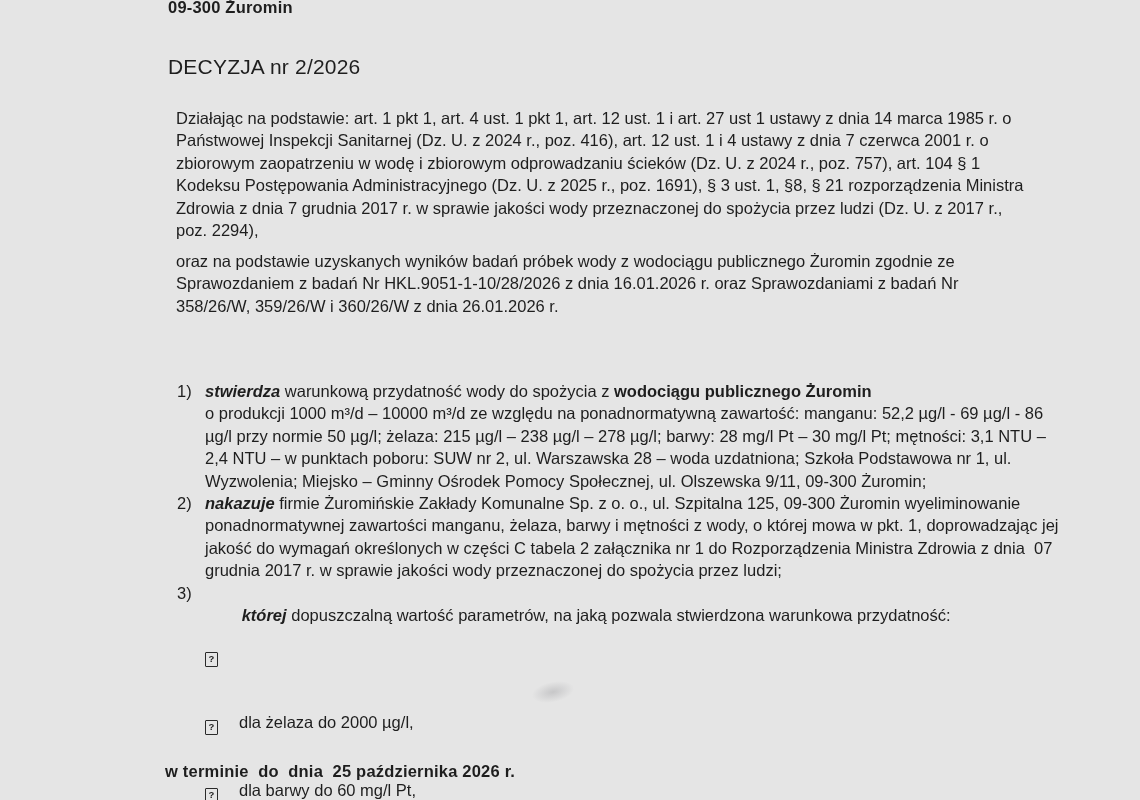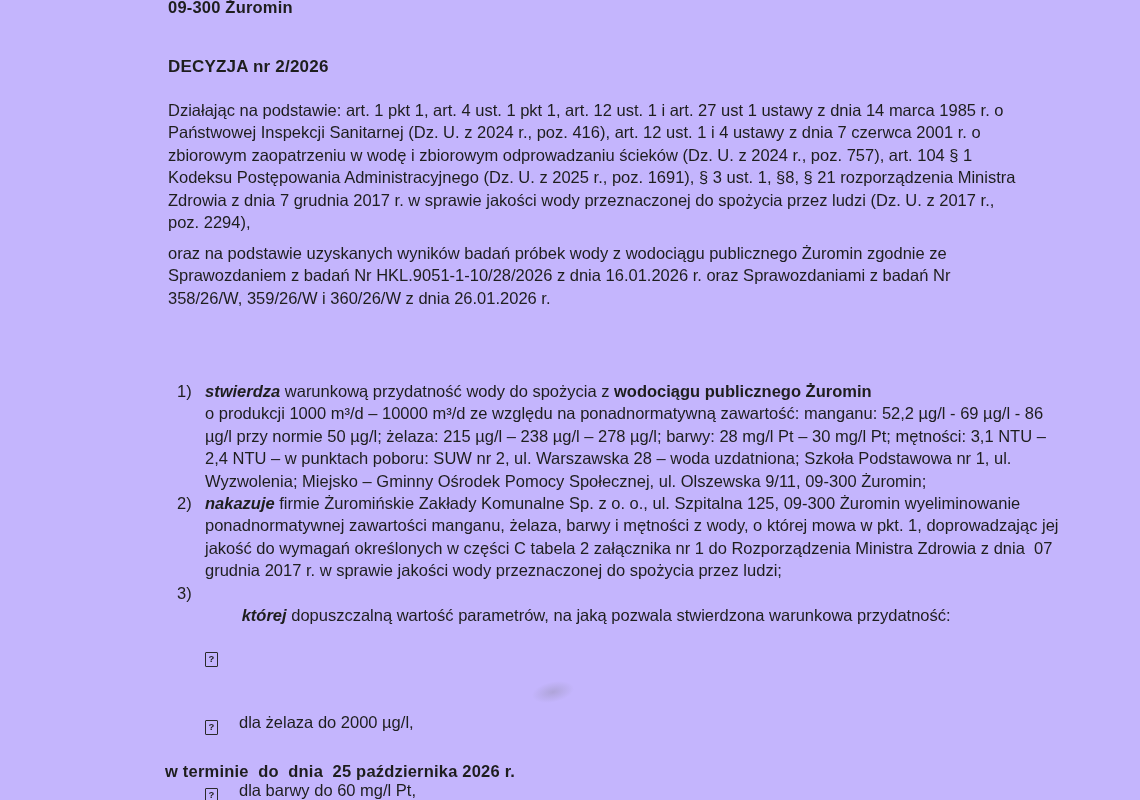--- a/index.html
+++ b/index.html
@@ -4,44 +4,44 @@
 <style>
   html, body {
     margin: 0;
     padding: 0;
     background: #ffffff;
   }
   .page {
     position: relative;
     width: 1140px;
     height: 800px;
-    background: #c4b5fd;
+    background: #e5e5e5;
     overflow: hidden;
     font-family: "Liberation Sans", sans-serif;
     color: #1e1e1e;
     font-size: 16.5px;
     line-height: 22.4px;
     -webkit-font-smoothing: antialiased;
   }
   .abs { position: absolute; }
   .address {
     top: -4px; left: 168px;
     font-weight: 700;
     letter-spacing: 0.2px;
   }
   .title {
     top: 56px; left: 168px;
-    font-weight: 700;
-    font-size: 17px;
+    font-weight: 400;
+    font-size: 21px;
     letter-spacing: 0.2px;
   }
   .para {
     left: 168px;
     width: 854px;
-    margin: 0;
+    margin: 8px;
     white-space: pre-wrap;
   }
   .legal   { top: 99px; }
   .reports { top: 242px; }
   .heading {
     top: 340px; left: 168px;
     font-weight: 700;
     font-style: italic;
     letter-spacing: 0.2px;
   }

